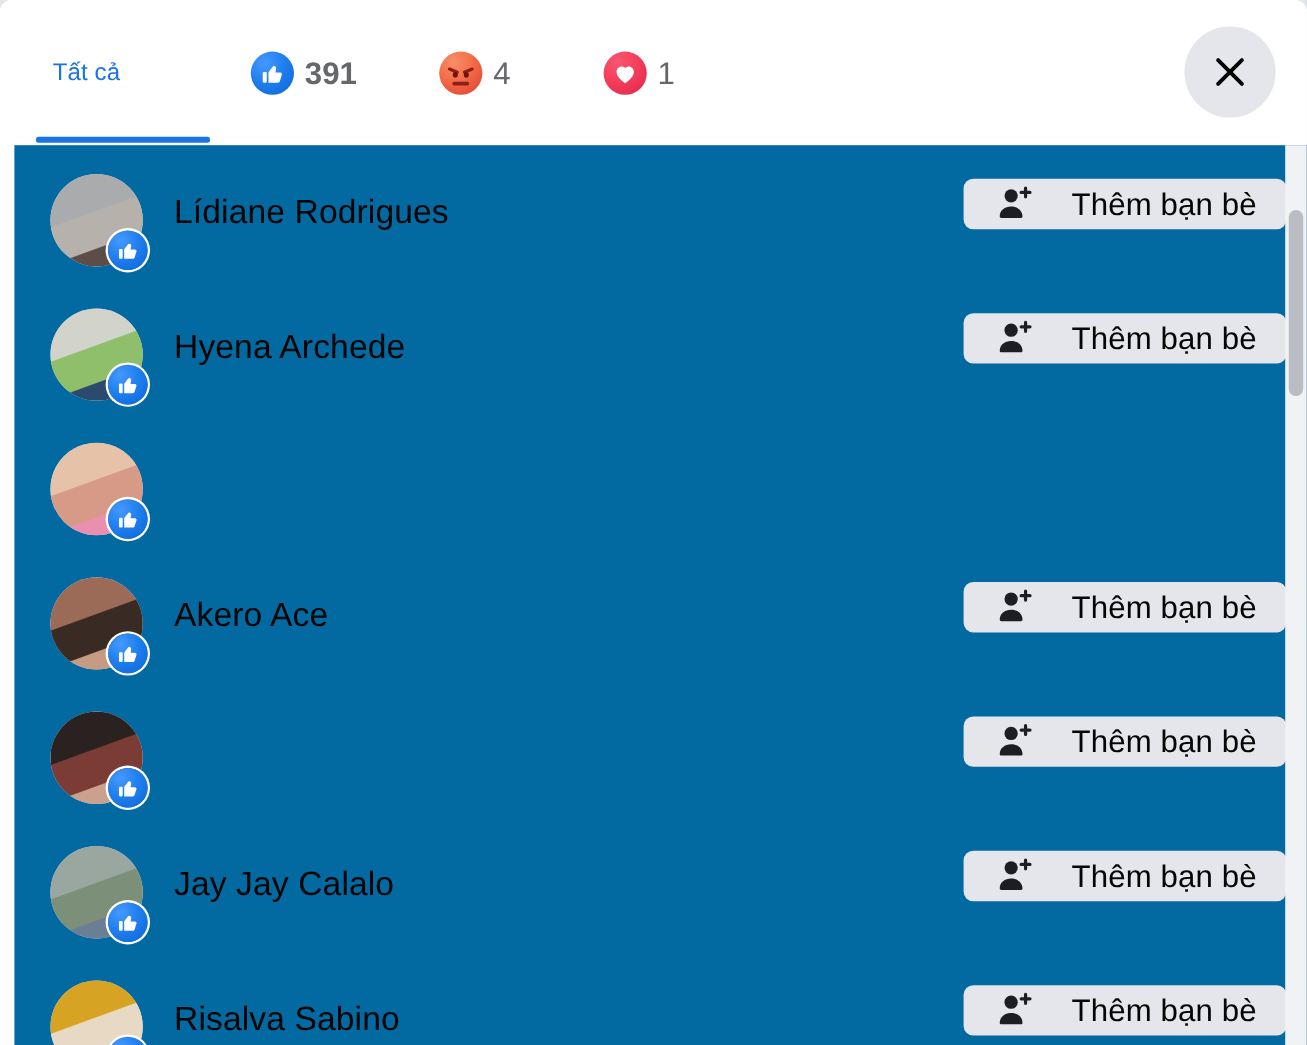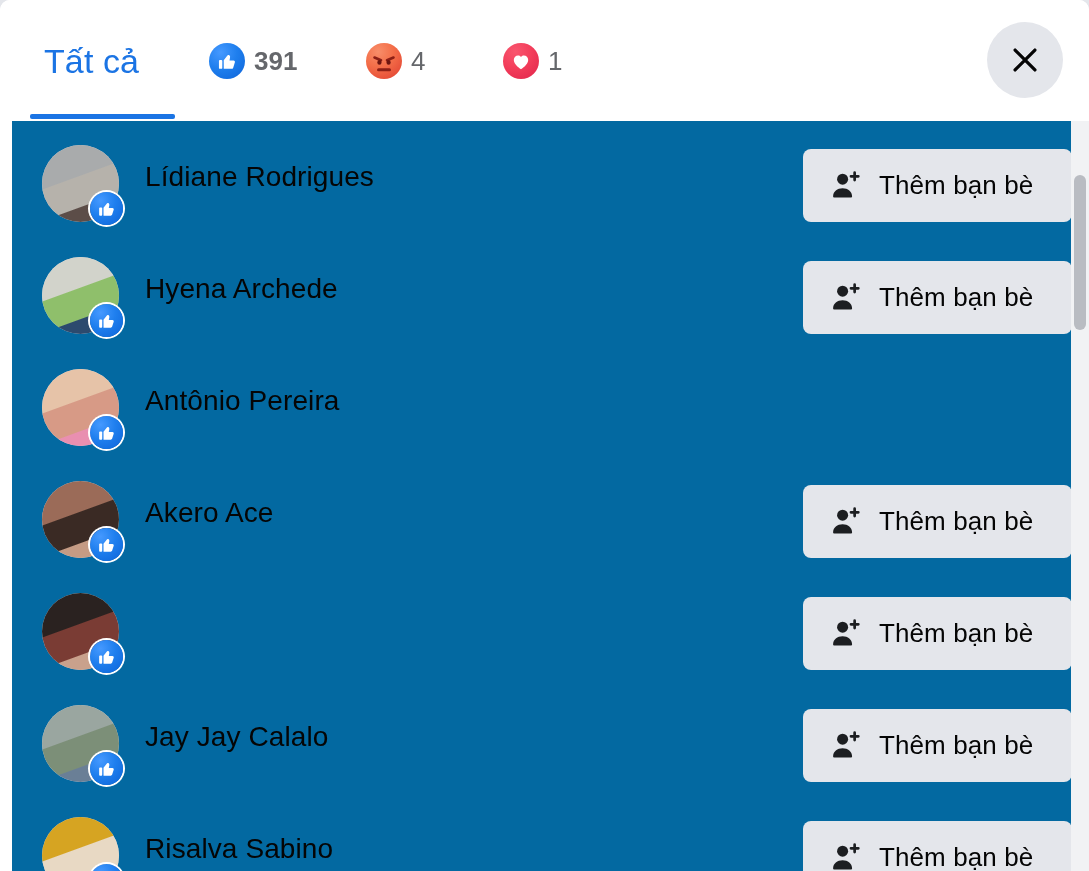--- a/index.html
+++ b/index.html
@@ -46,21 +46,21 @@
     align-items: center;
     justify-content: center;
     background: transparent;
     border: none;
     padding: 0 14px;
     cursor: pointer;
     box-sizing: border-box;
   }
 
   .tab-label {
-    font-size: 34px;
+    font-size: 20px;
     color: #050505;
     letter-spacing: 0.1px;
     white-space: nowrap;
   }
   .tab.active .tab-label {
     color: #1b74e4;
   }
 
   .tab-underline {
     position: absolute;
@@ -189,29 +189,30 @@
     letter-spacing: 0.1px;
     white-space: nowrap;
     cursor: pointer;
   }
 
   .add-friend-btn {
     position: absolute;
     left: 791px;
     top: 28px;
     width: 269px;
-    height: 73px;
+    height: 42px;
     border-radius: 8px;
     background: #e4e6eb;
     border: none;
     display: flex;
     align-items: center;
     cursor: pointer;
     padding: 0 0 0 26px;
     box-sizing: border-box;
+    gap: 14px;
   }
   .add-friend-btn .btn-label {
     font-size: 26px;
     color: #050505;
     margin-left: 16px;
     white-space: nowrap;
     letter-spacing: 0.1px;
   }
 
   
@@ -343,21 +344,20 @@
             <div class="avatar">
               <div class="ph" style="background:linear-gradient(160deg,#e6c3a8 0%,#e6c3a8 42%,#d79a86 43%,#d79a86 72%,#e98fb0 73%,#e98fb0 100%)"></div>
             </div>
             <div class="react-badge">
               <svg width="21" height="21" viewBox="0 0 24 24" class="rx-icon-svg" aria-hidden="true">
                 <path fill="#ffffff" d="M8.6 20.2h8.1c.82 0 1.53-.52 1.77-1.28l1.76-5.6c.3-.96-.41-1.95-1.41-1.95h-4.2l.6-3.2c.19-1.02-.4-2.03-1.38-2.35-.62-.2-1.3.05-1.63.62L8.6 11.1v9.1z"></path>
                 <rect fill="#ffffff" x="3.6" y="10.9" width="3.5" height="9.3" rx="1"></rect>
               </svg>
             </div>
           </div>
-          <div class="row-name">Antônio Pereira</div>
         </div>
         <div class="row">
           <div class="avatar-wrap">
             <div class="avatar">
               <div class="ph" style="background:linear-gradient(160deg,#9b6b58 0%,#9b6b58 42%,#3a2a24 43%,#3a2a24 72%,#c59b84 73%,#c59b84 100%)"></div>
             </div>
             <div class="react-badge">
               <svg width="21" height="21" viewBox="0 0 24 24" class="rx-icon-svg" aria-hidden="true">
                 <path fill="#ffffff" d="M8.6 20.2h8.1c.82 0 1.53-.52 1.77-1.28l1.76-5.6c.3-.96-.41-1.95-1.41-1.95h-4.2l.6-3.2c.19-1.02-.4-2.03-1.38-2.35-.62-.2-1.3.05-1.63.62L8.6 11.1v9.1z"></path>
                 <rect fill="#ffffff" x="3.6" y="10.9" width="3.5" height="9.3" rx="1"></rect>

